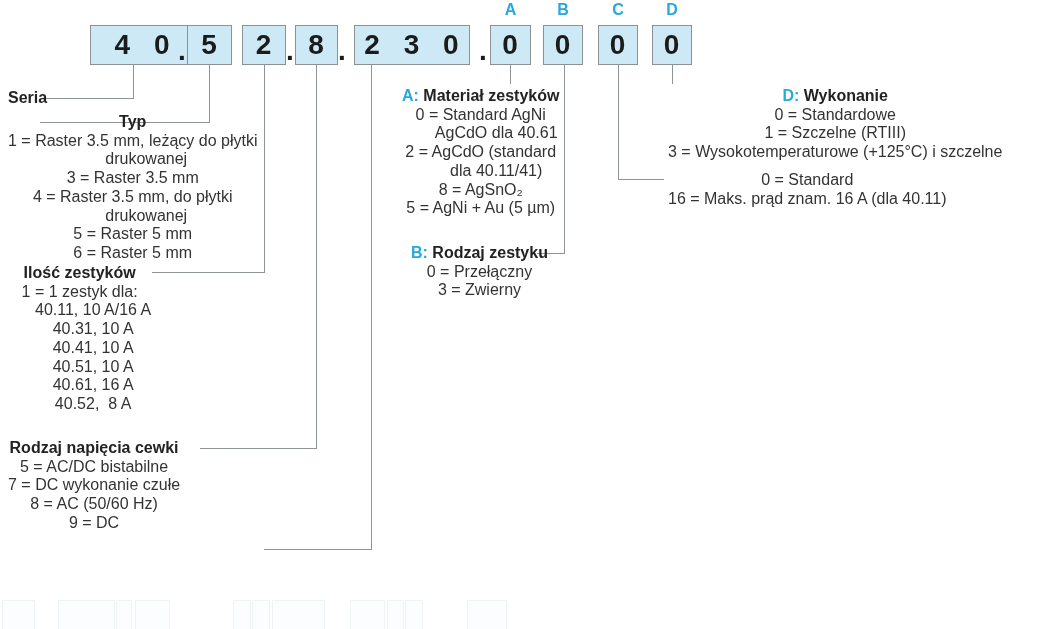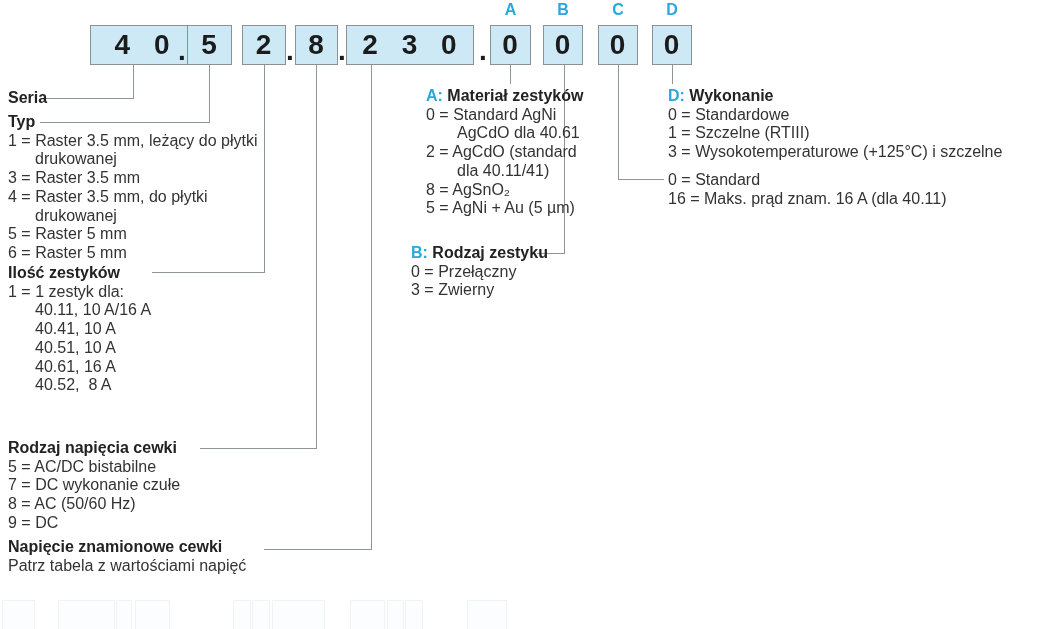--- a/index.html
+++ b/index.html
@@ -17,21 +17,21 @@
   }
   .dot {
     position:absolute; top:25px; height:37px; width:12px;
     display:flex; align-items:flex-end; justify-content:center;
     font-weight:bold; font-size:28px; line-height:0.8; color:#1b1b1b;
   }
   .tag {
     position:absolute; top:1px; height:18px; text-align:center;
     font-weight:bold; font-size:16px; color:#29a8dc;
   }
-  .sec { position:absolute; font-size:16px; line-height:18.7px; }
+  .sec { position:absolute; font-size:16px; line-height:18.7px;text-align:center; }
   .sec .t { font-weight:bold; color:#222; }
   .it { white-space:pre; }
   .ind  { padding-left:27px; }
   .ind2 { padding-left:31px; }
   .tagc { color:#29a8dc; font-weight:bold; }
   .faintbox {
     position:absolute; top:600px; height:34px; box-sizing:border-box;
     background:#fbfdfe; border:1px solid #eef3f6;
   }
 </style>
@@ -56,21 +56,21 @@
 
   <div class="tag" style="left:490px;width:41px;">A</div>
   <div class="tag" style="left:543px;width:40px;">B</div>
   <div class="tag" style="left:598px;width:40px;">C</div>
   <div class="tag" style="left:652px;width:40px;">D</div>
 
   <div class="cbox" style="left:90px;width:105px;">4 0</div>
   <div class="cbox" style="left:187px;width:45px;">5</div>
   <div class="cbox" style="left:242px;width:44px;">2</div>
   <div class="cbox" style="left:295px;width:43px;">8</div>
-  <div class="cbox" style="left:346px;width:128px;">2 3 0</div>
+  <div class="cbox" style="left:354px;width:116px;">2 3 0</div>
   <div class="cbox" style="left:490px;width:41px;">0</div>
   <div class="cbox" style="left:543px;width:40px;">0</div>
   <div class="cbox" style="left:598px;width:40px;">0</div>
   <div class="cbox" style="left:652px;width:40px;">0</div>
 
   <div class="dot" style="left:176px;">.</div>
   <div class="dot" style="left:284px;">.</div>
   <div class="dot" style="left:336px;">.</div>
   <div class="dot" style="left:477px;">.</div>
 
@@ -86,40 +86,37 @@
     <div class="it">4 = Raster 3.5 mm, do płytki</div>
     <div class="it ind">drukowanej</div>
     <div class="it">5 = Raster 5 mm</div>
     <div class="it">6 = Raster 5 mm</div>
   </div>
 
   <div class="sec" style="left:8px;top:264px;">
     <div class="t">Ilość zestyków</div>
     <div class="it">1 = 1 zestyk dla:</div>
     <div class="it ind">40.11, 10 A/16 A</div>
+    <div class="it ind">40.31, 10 A</div>
     <div class="it ind">40.41, 10 A</div>
     <div class="it ind">40.51, 10 A</div>
     <div class="it ind">40.61, 16 A</div>
     <div class="it ind">40.52,  8 A</div>
   </div>
 
   <div class="sec" style="left:8px;top:439px;">
     <div class="t">Rodzaj napięcia cewki</div>
     <div class="it">5 = AC/DC bistabilne</div>
     <div class="it">7 = DC wykonanie czułe</div>
     <div class="it">8 = AC (50/60 Hz)</div>
     <div class="it">9 = DC</div>
   </div>
 
-  <div class="sec" style="left:8px;top:538px;">
-    <div class="t">Napięcie znamionowe cewki</div>
-    <div class="it">Patrz tabela z wartościami napięć</div>
-  </div>
 
-  <div class="sec" style="left:402px;top:87px;margin-left:24px;">
+  <div class="sec" style="left:402px;top:87px;">
     <div class="t"><span class="tagc">A:</span> <span>Materiał zestyków</span></div>
     <div class="it">0 = Standard AgNi</div>
     <div class="it ind2">AgCdO dla 40.61</div>
     <div class="it">2 = AgCdO (standard</div>
     <div class="it ind2">dla 40.11/41)</div>
     <div class="it">8 = AgSnO₂</div>
     <div class="it">5 = AgNi + Au (5 µm)</div>
   </div>
 
   <div class="sec" style="left:402px;top:244px;margin-left:9px;">

